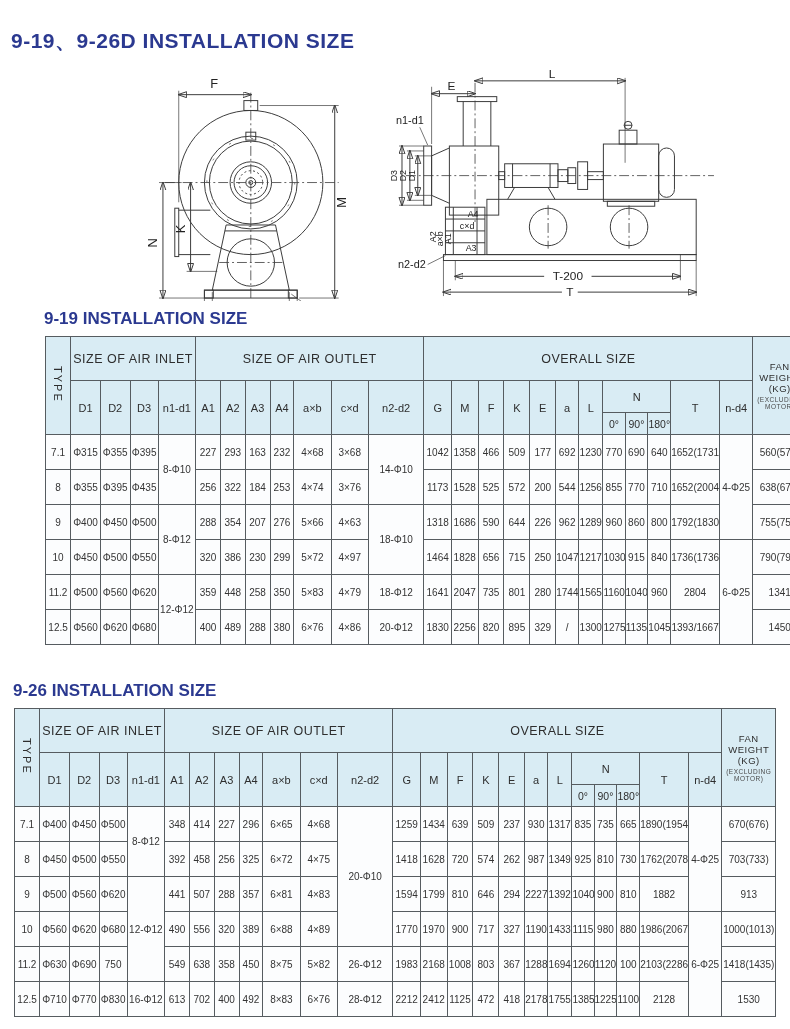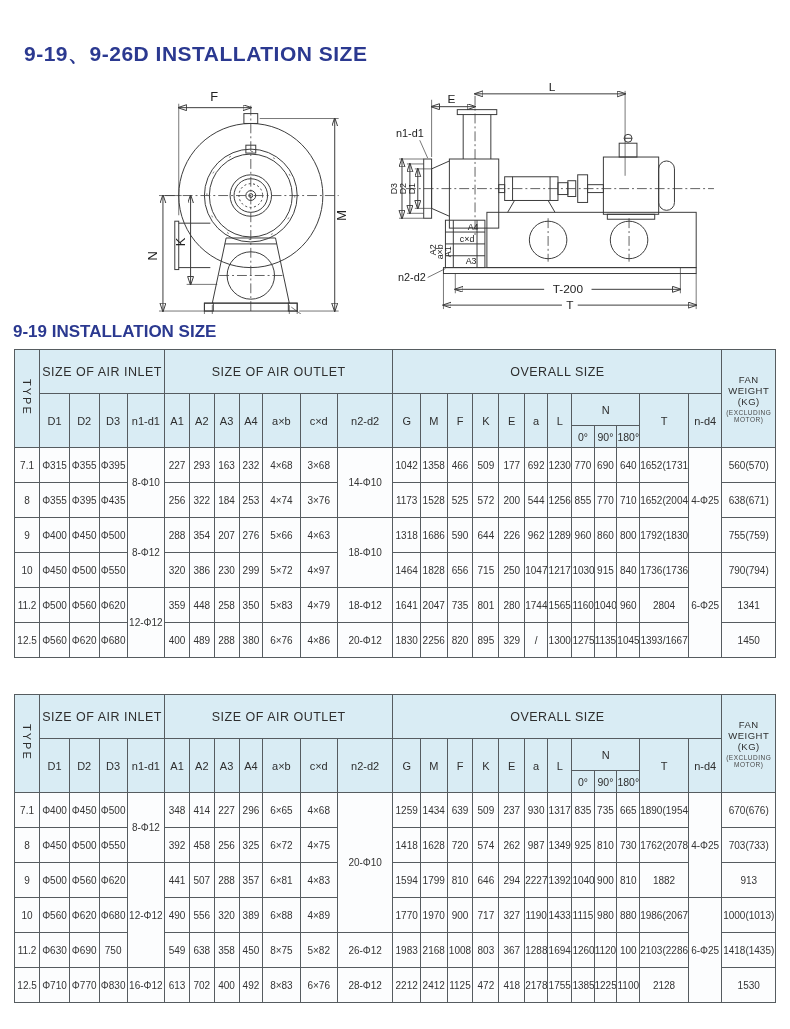--- a/index.html
+++ b/index.html
@@ -1,28 +1,28 @@
 <!DOCTYPE html>
 <html><head>
 <meta charset="utf-8">
 <style>
   html,body{margin:0;padding:0;background:#ffffff;}
   .page{width:790px;height:1029px;background:#ffffff;position:relative;overflow:hidden;
         font-family:"Liberation Sans",sans-serif;color:#333;}
-  .main-title{margin:14px;padding:26px 0 0 10px;font-size:21px;font-weight:bold;
+  .main-title{margin:1px;padding:26px 0 0 10px;font-size:21px;font-weight:bold;
               color:#2b3990;letter-spacing:.5px;}
   .drawings{display:flex;align-items:flex-start;margin:14px 0 0 86px;height:232px;}
   svg{display:block;}
   svg line,svg circle,svg rect,svg path,svg polygon,svg polyline{
       stroke:#3a3a3a;stroke-width:1;fill:none;}
   svg text{fill:#222;stroke:none;font-family:"Liberation Sans",sans-serif;}
   .cl{stroke-dasharray:10 3 2 3;stroke-width:.8;}
   .thin{stroke-width:.7;}
   .sec-title{margin:0;padding:0 0 0 13px;font-size:17px;font-weight:bold;color:#2b3990;}
-  .sec1{margin-top:8px;}
+  .sec1{margin-top:8px;padding-left:31px;}
   .sec2{margin-top:36px;}
   table.inst{border-collapse:collapse;table-layout:fixed;width:762px;margin:7px 0 0 14px;
              border:1px solid #41474b;}
   table.inst th,table.inst td{border:1px solid #565c60;text-align:center;vertical-align:middle;
              padding:0;white-space:nowrap;overflow:hidden;}
   table.inst th{background:#d9ecf4;font-weight:normal;color:#2e2e2e;font-size:11px;}
   table.inst td{background:#fcfdfe;font-size:10px;color:#343434;}
   tr.hrow-a{height:44px;} tr.hrow-a th{font-size:12.5px;letter-spacing:.5px;}
   tr.hrow-b{height:32px;} tr.hrow-c{height:22px;} tr.hrow-c th,.nlab{font-size:10.5px;}
   tr.drow{height:35px;}
@@ -429,20 +429,21 @@
             <td>1135</td>
             <td>1045</td>
             <td>1393/1667</td>
             <td>1450</td>
           </tr>
         </tbody>
       </table>
   </section>
 
   <section class="sec2">
+    <h2 class="sec-title">9-26 INSTALLATION SIZE</h2>
     <table class="inst">
         <colgroup>
           <col style="width: 3.3%;">
           <col style="width: 3.9%;">
           <col style="width: 3.9%;">
           <col style="width: 3.7%;">
           <col style="width: 4.9%;">
           <col style="width: 3.3%;">
           <col style="width: 3.2%;">
           <col style="width: 3.3%;">

